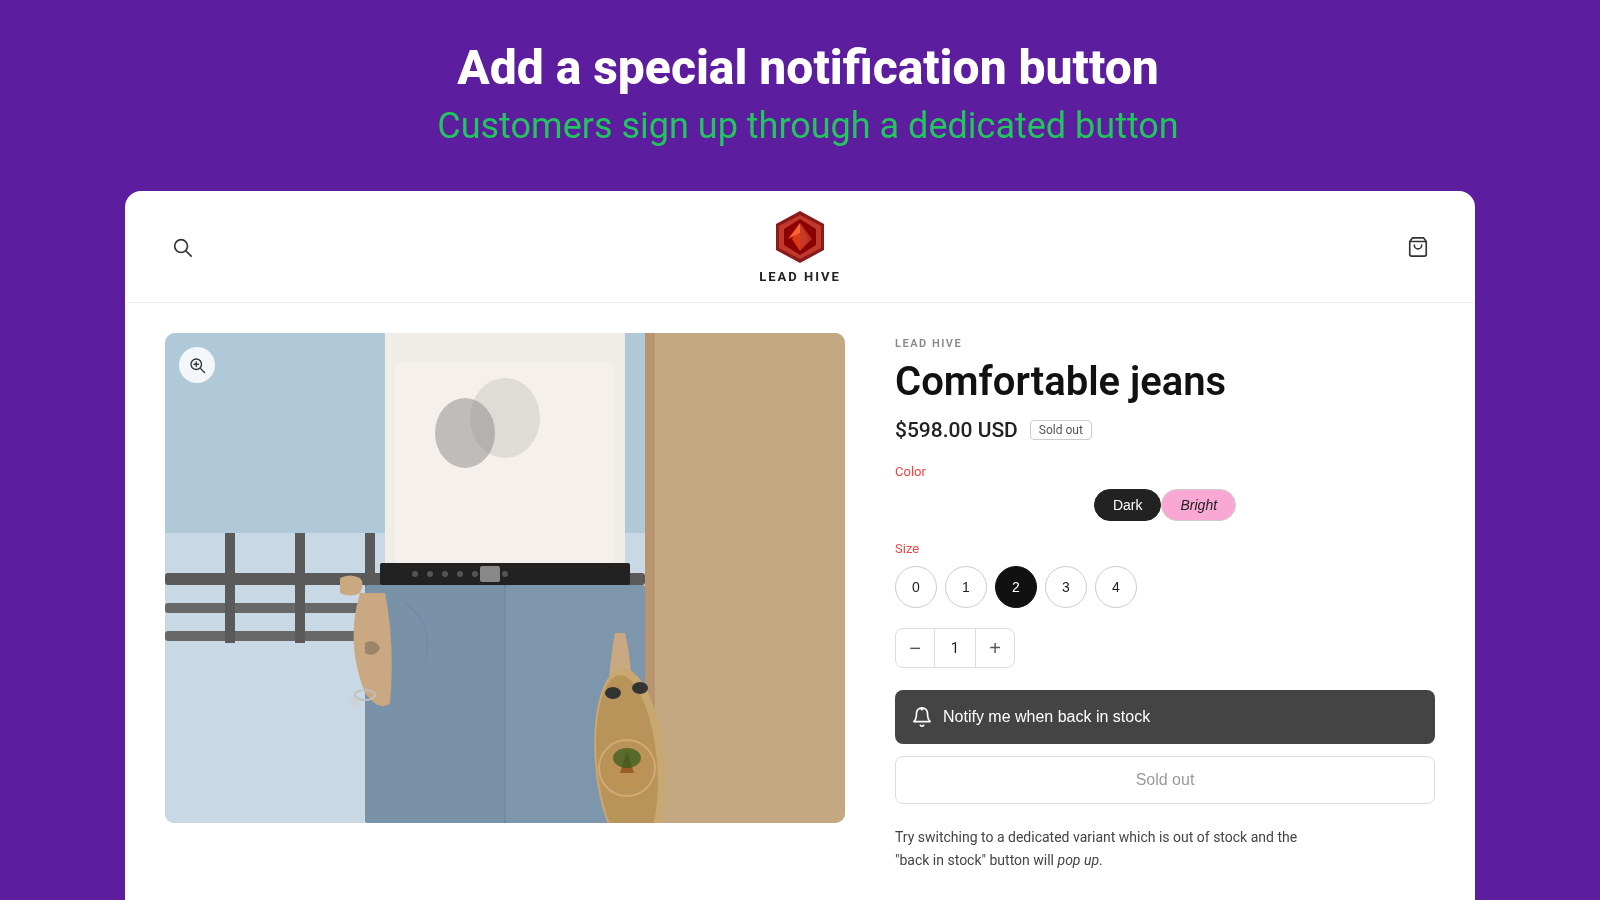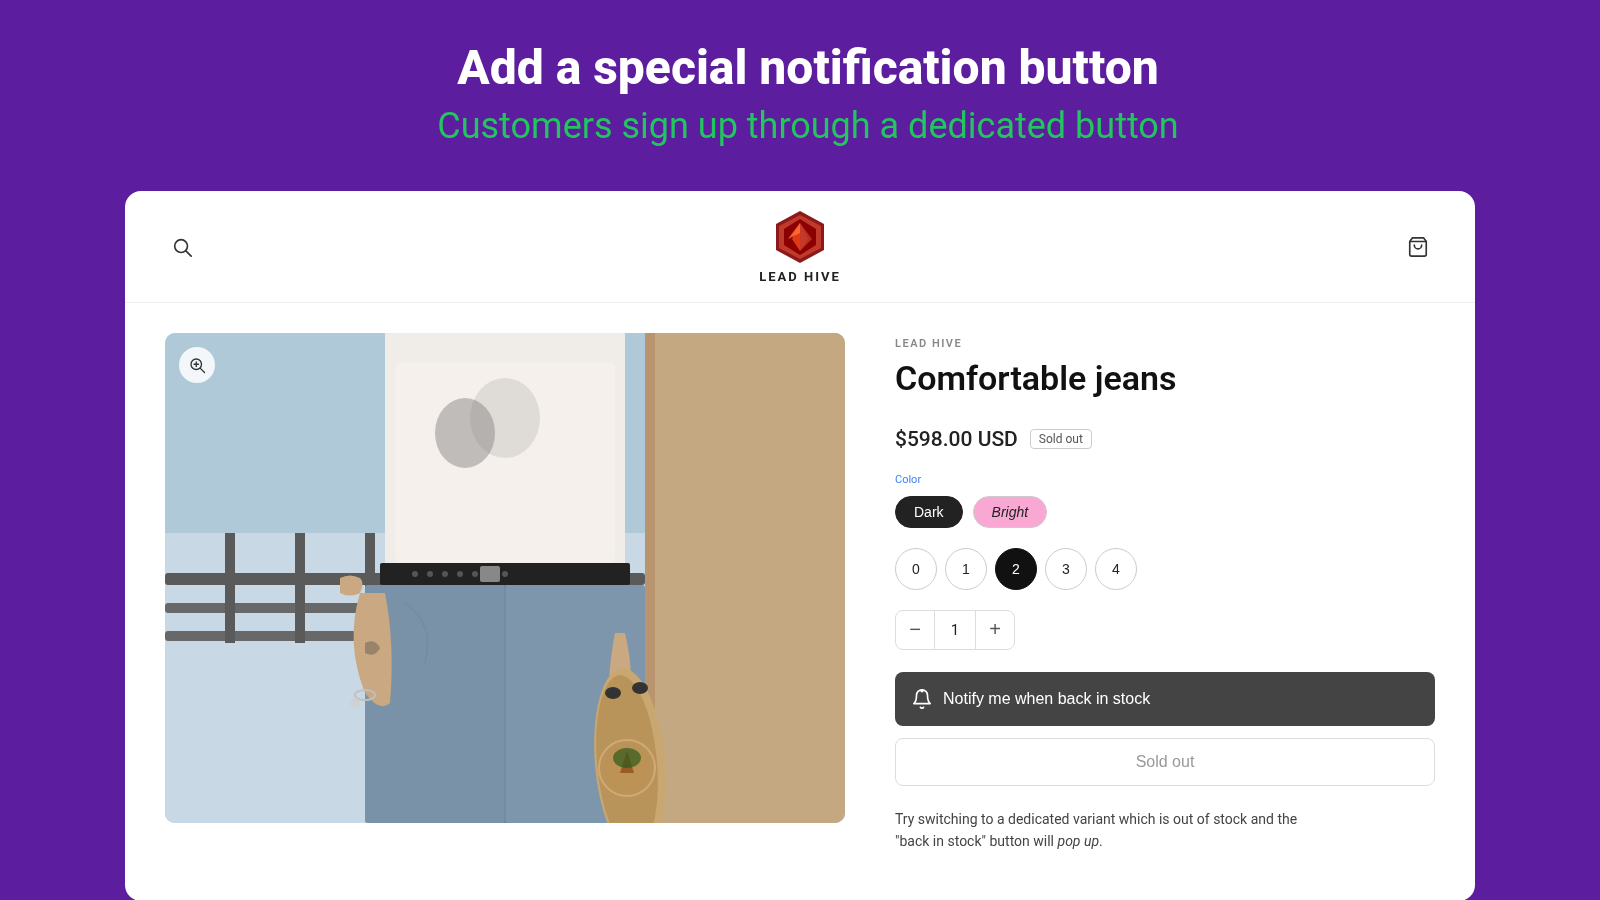--- a/index.html
+++ b/index.html
@@ -147,24 +147,24 @@
     .product-brand {
       font-size: 11px;
       font-weight: 600;
       letter-spacing: 1.5px;
       color: #888;
       text-transform: uppercase;
       margin-bottom: 8px;
     }
 
     .product-title {
-      font-size: 34px;
+      font-size: 40px;
       font-weight: 600;
       color: #111;
-      margin-bottom: 28px;
+      margin-bottom: 12px;
       line-height: 1.2;
     }
 
     .price-row {
       display: flex;
       align-items: center;
       gap: 12px;
       margin-bottom: 22px;
     }
 
@@ -180,28 +180,29 @@
       border: 1px solid #ccc;
       border-radius: 4px;
       padding: 2px 8px;
     }
 
     .option-section {
       margin-bottom: 20px;
     }
 
     .option-label {
-      font-size: 11px;
-      color: #3b82f6;
+      font-size: 13px;
+      color: #ef4444;
       margin-bottom: 10px;
     }
 
     .color-options {
       display: flex;
-      gap: 10px;
+      gap: 0;
+      justify-content: center;
     }
 
     .color-btn {
       border-radius: 50px;
       padding: 7px 18px;
       font-size: 14px;
       font-weight: 500;
       cursor: pointer;
       border: 1.5px solid transparent;
     }
@@ -487,20 +488,21 @@
       <div class="option-section">
         <div class="option-label">Color</div>
         <div class="color-options">
           <button class="color-btn dark">Dark</button>
           <button class="color-btn bright">Bright</button>
         </div>
       </div>
 
       
       <div class="option-section">
+        <div class="option-label">Size</div>
         <div class="size-options">
           <button class="size-btn">0</button>
           <button class="size-btn">1</button>
           <button class="size-btn active">2</button>
           <button class="size-btn">3</button>
           <button class="size-btn">4</button>
         </div>
       </div>
 
       

